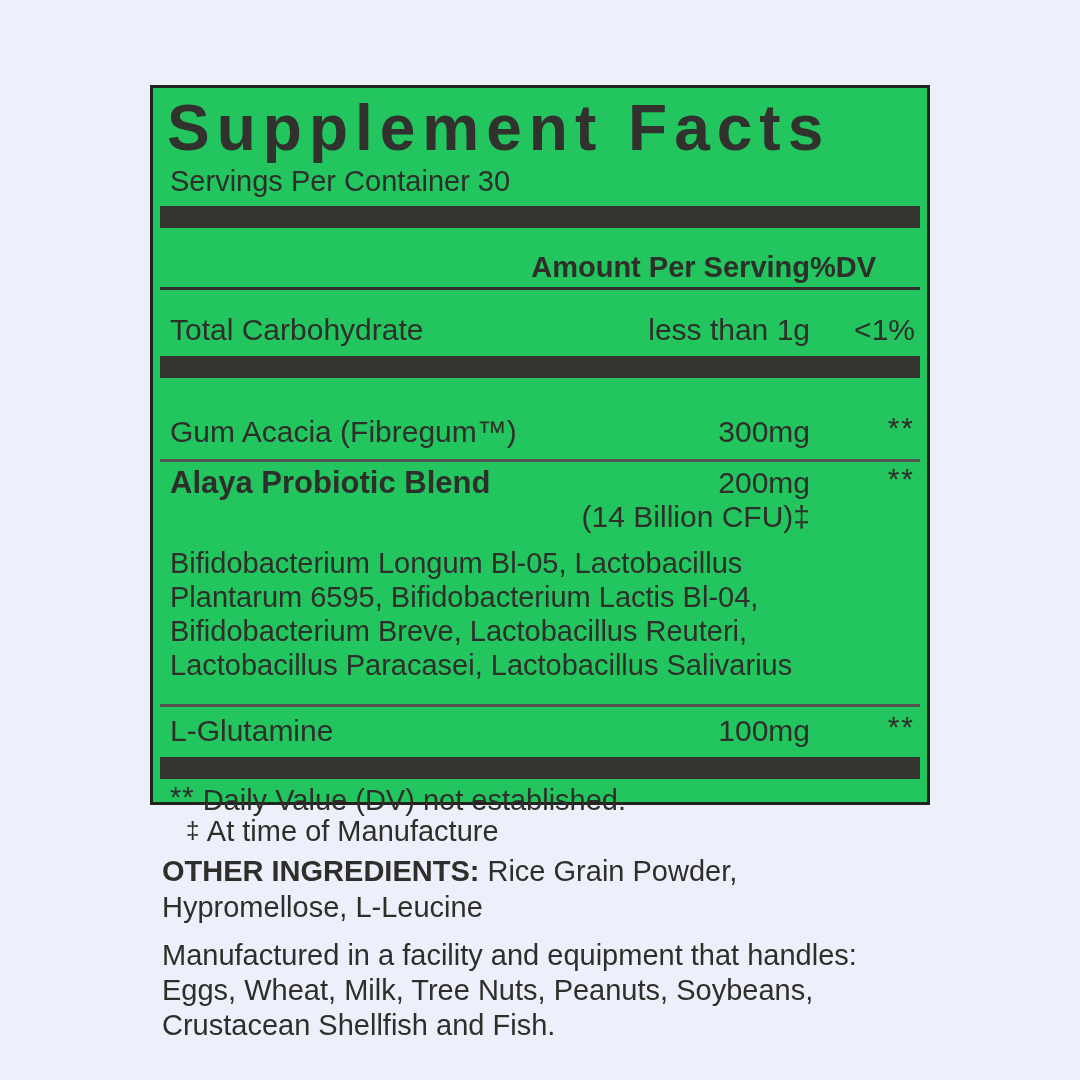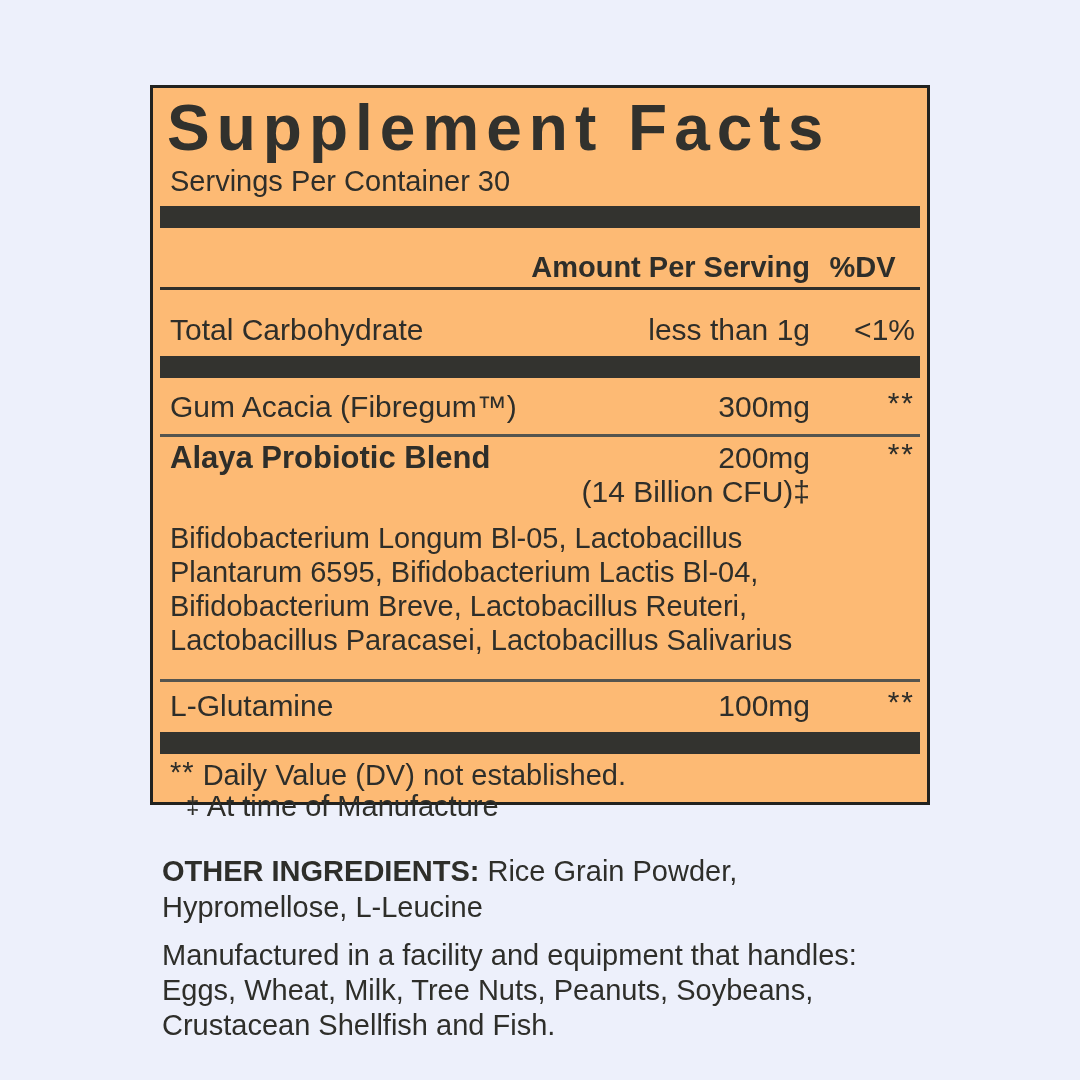--- a/index.html
+++ b/index.html
@@ -15,21 +15,21 @@
     font-family: "Liberation Sans", sans-serif;
     overflow: hidden;
   }
   .panel {
     position: absolute;
     left: 150px;
     top: 85px;
     width: 780px;
     height: 720px;
     box-sizing: border-box;
-    background: #fdba74;
+    background: #22c55e;
     border: 3px solid #22221f;
   }
   .title {
     margin: 8px 0 0 14px;
     font-size: 64px;
     line-height: 64px;
     font-weight: 700;
     letter-spacing: 7px;
     color: #31312d;
     white-space: nowrap;
@@ -49,30 +49,30 @@
     display: flex;
     justify-content: flex-end;
     align-items: baseline;
     margin: 16px 7px;
     padding: 7px 5px 4px 0;
     border-bottom: 3px solid #2f2f2b;
     font-weight: 700;
     font-size: 29px;
     line-height: 32px;
   }
-  .hdr-dv { width: 105px; text-align: center; }
+  .hdr-dv { width: 105px; text-align: left; }
   .row {
     display: flex;
     align-items: baseline;
     margin: 0 7px;
     font-size: 30px;
     line-height: 34px;
   }
   .row-pad1 { padding: 7px 5px 9px 10px; margin-top: 14px; }
-  .row-pad2 { padding: 12px 5px 10px 10px; }
+  .row-pad2 { padding: 12px 5px 10px 10px; margin-top: 25px; }
   .row-pad3 { padding: 4px 5px 0 10px; align-items: flex-start; }
   .row-pad4 { padding: 7px 5px 9px 10px; }
   .row-name { flex: 1; }
   .blend-name { flex: 1; font-weight: 700; font-size: 31px; }
   .row-amount { text-align: right; white-space: pre-line; }
   .row-dv { width: 105px; text-align: right; }
   .star { position: relative; top: -4px; letter-spacing: 2px; }
   .dv-top { align-self: flex-start; }
   .sep {
     border-top: 3px solid #55554f;

